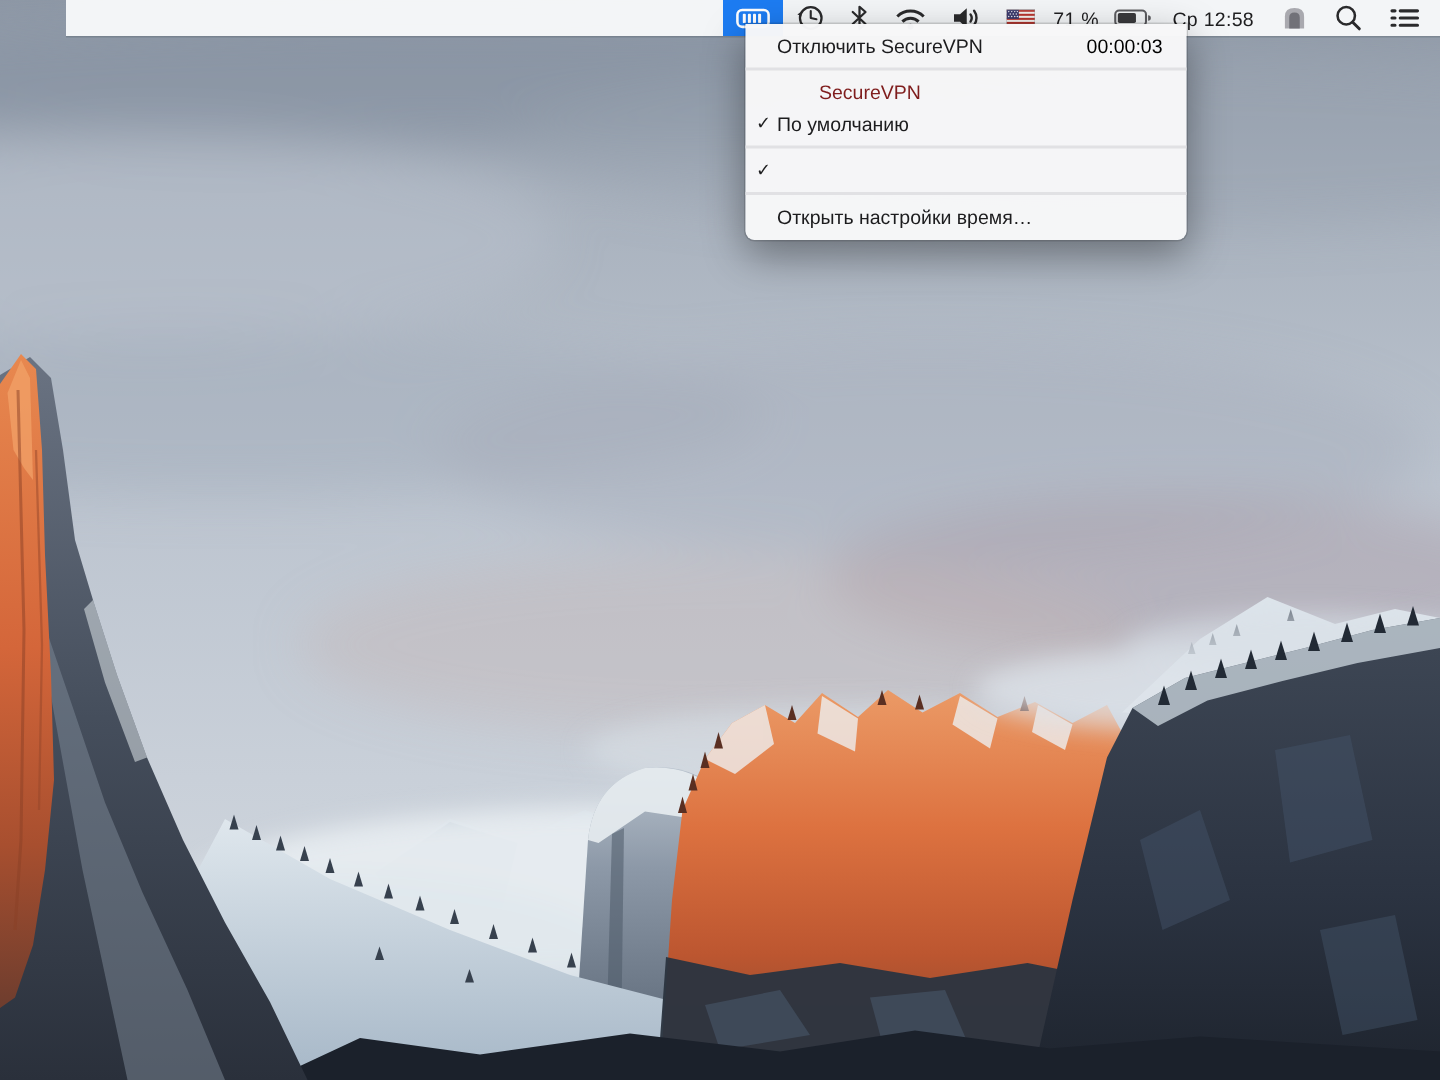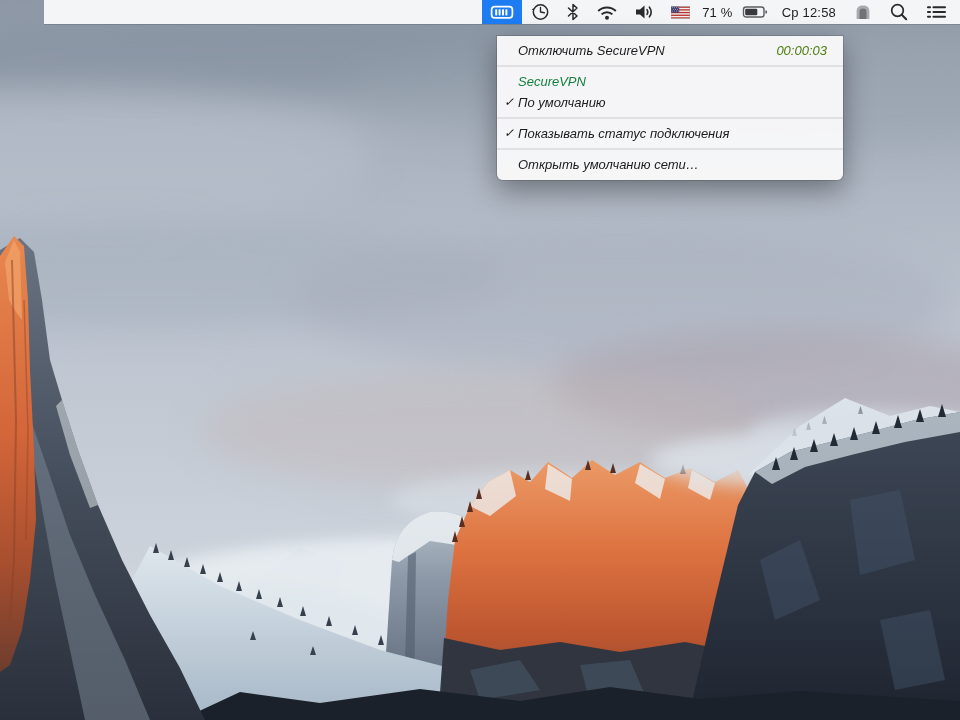--- a/index.html
+++ b/index.html
@@ -27,40 +27,39 @@
   }
   .mb-item.active{background:#1d7cf2;}
   .mb-text{
     font-size:13px;color:#1e1e20;letter-spacing:0.2px;
     display:flex;align-items:center;height:24px;padding:0 5px;
   }
   .mb-icon{display:block;}
 
   
   .vpn-menu{
-    position:absolute;left:497px;top:36px;width:346px;
+    position:absolute;left:497px;top:16px;width:294px;
     background:rgba(247,247,248,0.98);
     border-radius:0 0 6px 6px;
     box-shadow:0 0 0 1px rgba(0,0,0,0.14), 0 10px 28px rgba(0,0,0,0.38);
     padding:4px 0 5px 0;
     z-index:20;
-    font-style:italic;
   }
   .mi{
     position:relative;height:21px;line-height:21px;
     padding:0 16px 0 21px;
     font-size:13px;color:#1c1c1e;
     display:flex;align-items:center;white-space:nowrap;
   }
   .mi .check{
     position:absolute;left:5px;top:0;width:14px;
     font-size:12px;color:#1c1c1e;text-align:center;
   }
-  .mi .mi-detail{margin-left:auto;color:#4d7c0f;}
-  .mi.disabled{color:#15803d;}
+  .mi .mi-detail{margin-left:auto;color:#000000;}
+  .mi.disabled{color:#7f1d1d;margin-left:28px;}
   .menu-sep{height:2px;background:#e1e1e4;margin:4px 0;}
 </style>
 </head>
 <body>
 
 <div class="desktop">
 
   <svg class="wallpaper" viewBox="0 0 960 720" preserveAspectRatio="none" aria-hidden="true">
     <defs>
       <linearGradient id="sky" x1="0" y1="0" x2="0" y2="1">
@@ -346,23 +345,22 @@
     <div class="mi">
       <span class="check">✓</span>
       <span class="mi-label">По умолчанию</span>
     </div>
 
     <div class="menu-sep"></div>
 
 
     <div class="mi">
       <span class="check">✓</span>
-      <span class="mi-label">Показывать статус подключения</span>
     </div>
 
     <div class="menu-sep"></div>
 
     <div class="mi">
-      <span class="mi-label">Открыть умолчанию сети…</span>
+      <span class="mi-label">Открыть настройки время…</span>
     </div>
 
   </div>
 </div>
 
 </body></html>

